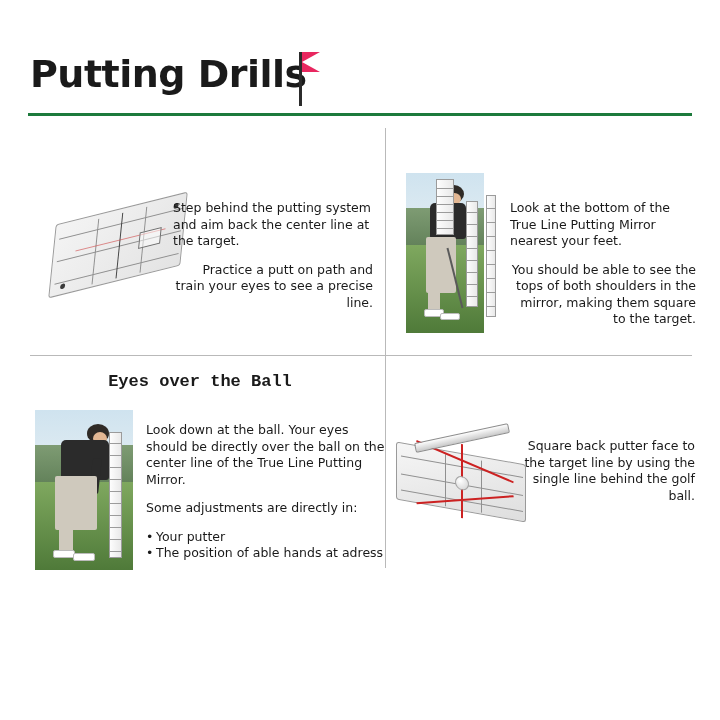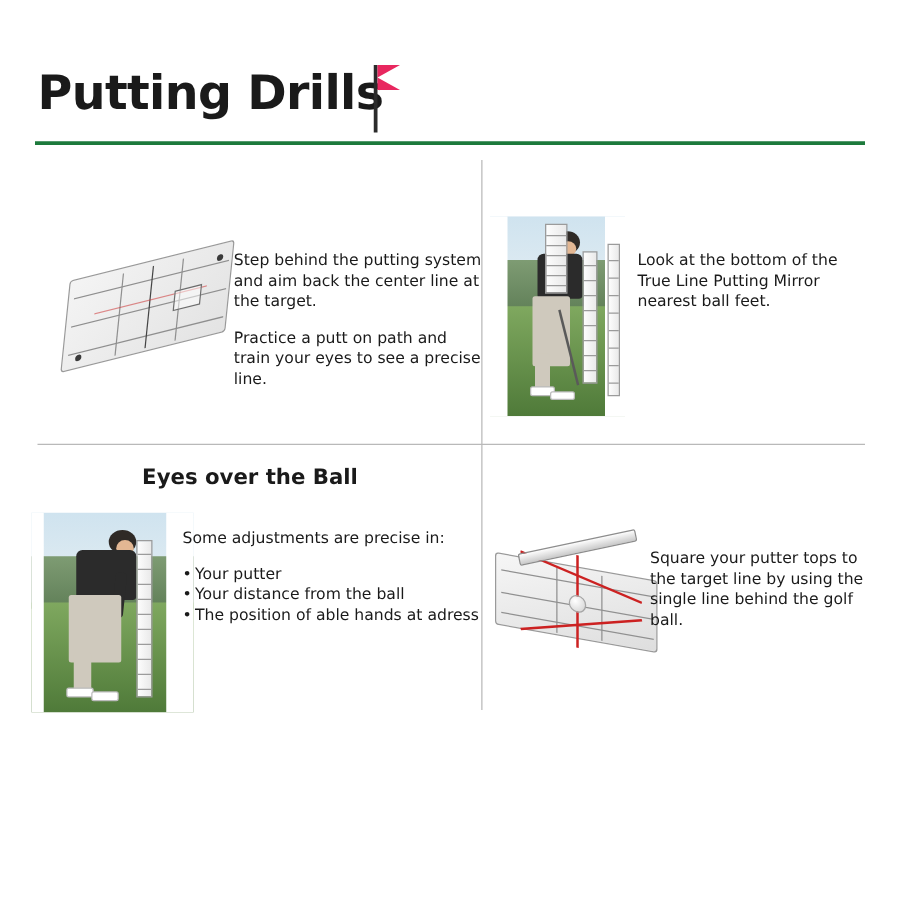--- a/index.html
+++ b/index.html
@@ -82,33 +82,33 @@
     text-align: center;
     white-space: nowrap;
   }
   .body-text {
     font-family: "DejaVu Sans", sans-serif;
     font-size: 12.5px;
     line-height: 16.5px;
     color: #1a1a1a;
   }
   .body-text p { margin: 0 0 12px 0; }
-  .body-text p:last-child { margin-bottom: 0; }
+  .body-text p:last-child { margin-bottom: 0; text-align: right; }
   .bullets { margin: 0; padding: 0; list-style: none; }
   .bullets li { position: relative; padding-left: 10px; }
   .bullets li:before {
     content: "\2022";
     position: absolute; left: 0; top: 0;
   }
 
   
   #q1 { left: 40px; top: 138px; width: 340px; height: 210px; }
   #q1 .quad-title { position: absolute; left: 0; top: 0; width: 340px; }
   #q1 .art { position: absolute; left: 4px; top: 55px; width: 150px; height: 105px; }
-  #q1 .txt { position: absolute; left: 147px; top: 62px; width: 200px; }
+  #q1 .txt { position: absolute; left: 133px; top: 62px; width: 200px; }
 
   
   .mirror1 {
     position: absolute;
     left: 8px; top: 16px;
     width: 132px; height: 72px;
     background: linear-gradient(135deg,#f4f4f4,#e3e3e3);
     border: 1px solid #9a9a9a;
     transform: skewY(-14deg) skewX(-6deg);
     border-radius: 3px;
@@ -138,21 +138,21 @@
   }
 
   
   #q2 { left: 392px; top: 138px; width: 300px; height: 210px; }
   #q2 .quad-title { position: absolute; left: 0; top: 0; width: 300px; }
   #q2 .photo { position: absolute; left: 0px; top: 35px; width: 108px; height: 160px; }
   #q2 .txt { position: absolute; left: 118px; top: 62px; width: 186px; }
 
   
   #q3 { left: 20px; top: 372px; width: 360px; height: 200px; }
-  #q3 .quad-title { position: absolute; left: 10px; top: 0; width: 340px; }
+  #q3 .quad-title { position: absolute; left: 10px; top: 0; width: 340px; font-family: Liberation Mono, monospace; }
   #q3 .photo { position: absolute; left: 5px; top: 38px; width: 130px; height: 160px; }
   #q3 .txt { position: absolute; left: 126px; top: 50px; width: 245px; }
 
   
   #q4 { left: 392px; top: 372px; width: 300px; height: 200px; }
   #q4 .quad-title { position: absolute; left: 0; top: 0; width: 300px; }
   #q4 .art { position: absolute; left: 0px; top: 55px; width: 140px; height: 110px; }
   #q4 .txt { position: absolute; left: 128px; top: 66px; width: 175px; }
 
   
@@ -327,21 +327,22 @@
             <i style="top:40px"></i>
             <i style="top:54px"></i>
             <i style="top:68px"></i>
             <i style="top:82px"></i>
             <i style="top:96px"></i>
             <i style="top:110px"></i>
         </div>
       </div>
     </div>
     <div class="txt body-text">
-      <p>Look at the bottom of the True Line Putting Mirror nearest ball feet.</p>
+      <p>Look at the bottom of the True Line Putting Mirror nearest your feet.</p>
+      <p>You should be able to see the tops of both shoulders in the mirror, making them square to the target.</p>
     </div>
   </div>
 
   <div class="quad" id="q3">
     <div class="quad-title">Eyes over the Ball</div>
     <div class="photo">
       <div class="scene">
         <div class="sky"></div>
         <div class="trees"></div>
         <div class="grass"></div>
@@ -365,24 +366,24 @@
             <i style="top:58px"></i>
             <i style="top:70px"></i>
             <i style="top:82px"></i>
             <i style="top:94px"></i>
             <i style="top:106px"></i>
             <i style="top:118px"></i>
         </div>
       </div>
     </div>
     <div class="txt body-text">
-      <p>Some adjustments are precise in:</p>
+      <p>Look down at the ball. Your eyes should be directly over the ball on the center line of the True Line Putting Mirror.</p>
+      <p>Some adjustments are directly in:</p>
       <ul class="bullets">
         <li>Your putter</li>
-        <li>Your distance from the ball</li>
         <li>The position of able hands at adress</li>
       </ul>
     </div>
   </div>
 
   <div class="quad" id="q4">
     <div class="art">
       <div class="mirror4">
         <span class="ln a"></span>
           <span class="ln b"></span>
@@ -390,17 +391,17 @@
         <span class="ln v1"></span>
           <span class="ln v2"></span>
         <span class="red r1"></span>
           <span class="red r2"></span>
           <span class="red r3"></span>
         <span class="ball"></span>
       </div>
       <div class="putter4"></div>
     </div>
     <div class="txt body-text">
-      <p>Square your putter tops to the target line by using the single line behind the golf ball.</p>
+      <p>Square back putter face to the target line by using the single line behind the golf ball.</p>
     </div>
   </div>
 
 </div>
 
 </body></html>

